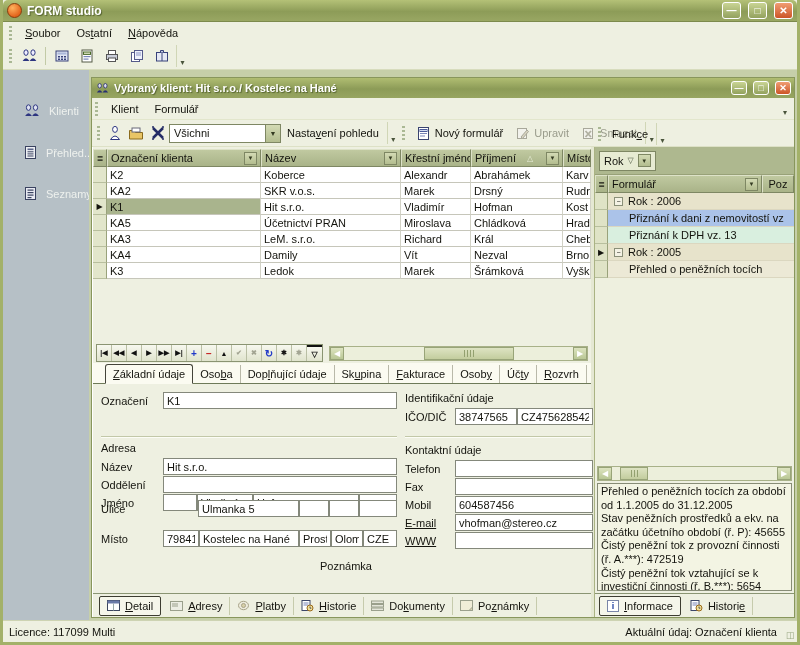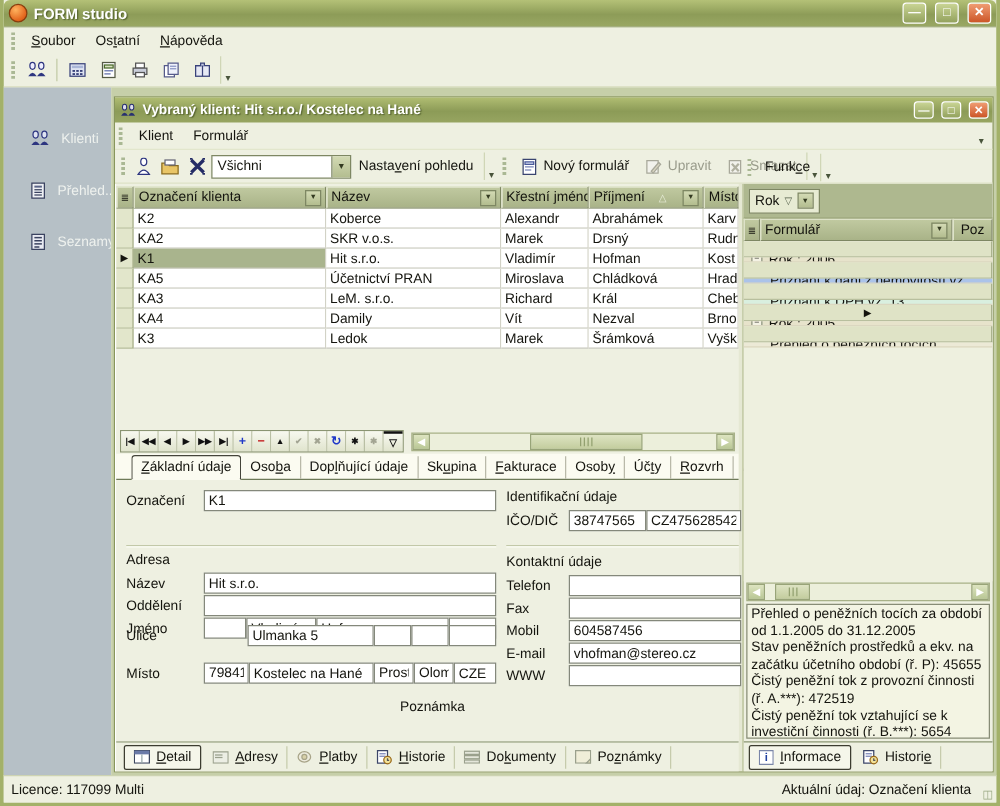--- a/index.html
+++ b/index.html
@@ -86,34 +86,34 @@
   .tab{padding:3px 7px 3px 7px;border-right:1px solid #b9b9a9;white-space:nowrap;cursor:default;}
   .tab.active{border:1px solid #44443a;border-bottom:1px solid #fbfbf1;border-radius:3px 3px 0 0;margin-bottom:-1px;background:#fbfbf1;}
   .btabs{height:24px;border-top:1px solid #8a9573;display:flex;align-items:center;background:#eef0e1;padding-left:6px;}
   .btab{display:flex;align-items:center;gap:5px;padding:3px 7px;border-right:1px solid #c6cbac;white-space:nowrap;cursor:default;}
   .btab.active{border:1px solid #3c3c30;border-radius:2px;background:#f5f6ea;margin-right:2px;}
   
   .form{flex:1;position:relative;background:#eef0e1;min-height:0;}
   .frow{position:absolute;display:flex;align-items:center;}
   .flabel{flex:0 0 62px;}
   .flabel.r{flex:0 0 50px;}
-  .ulabel{}
+  .ulabel{text-decoration:underline;}
   .finput{height:17px;border:1px solid #84887b;background:#fff;padding:0 3px;font-size:11px;color:#14140e;min-width:0;}
   .hr{position:absolute;height:2px;border-top:1px solid #c2c8a8;border-bottom:1px solid #fcfdf6;}
   .sect{position:absolute;}
   
   .rp-rok{height:28px;background:#aeb88f;display:flex;align-items:center;padding:0 4px;border-bottom:1px solid #98a178;}
   .rok-box{height:20px;background:#e7ebd3;border:1px solid #7e8763;display:flex;align-items:center;padding:0 4px;gap:4px;}
   .rok-sort{font-size:8px;color:#55604a;}
   .rp-header{display:flex;height:18px;}
   .rp-header .gh{flex:1;}
   .rp-header .corner{flex:0 0 13px;}
   .rp-header .poz{flex:0 0 32px;justify-content:center;}
   .rp-list{flex:1;background:#eef0df;overflow:hidden;}
-  .lrow{display:flex;height:17px;flex-direction:column;}
+  .lrow{display:flex;height:17px;}
   .lind{flex:0 0 13px;background:#dfe3c6;border-right:1px solid #99a27b;border-bottom:1px solid #b8bf9e;
         display:flex;align-items:center;justify-content:center;font-size:8px;}
   .lcontent{flex:1;display:flex;align-items:center;gap:5px;background:#ece9d6;border-bottom:1px solid #dbd7c0;
         padding-left:6px;white-space:nowrap;overflow:hidden;}
   .lcontent.group{background:#e7e3cb;}
   .lcontent.item{padding-left:21px;}
   .lcontent.selected{background:#abc3e9;}
   .lcontent.highlight{background:#d9efdf;}
   .minus{width:9px;height:9px;border:1px solid #8a8f78;background:#f4f2e4;font-size:7px;line-height:7px;text-align:center;flex:0 0 auto;}
   .rp-hscroll{height:15px;display:flex;margin:1px 2px;background:#ecefdb;border:1px solid #a8b188;}

